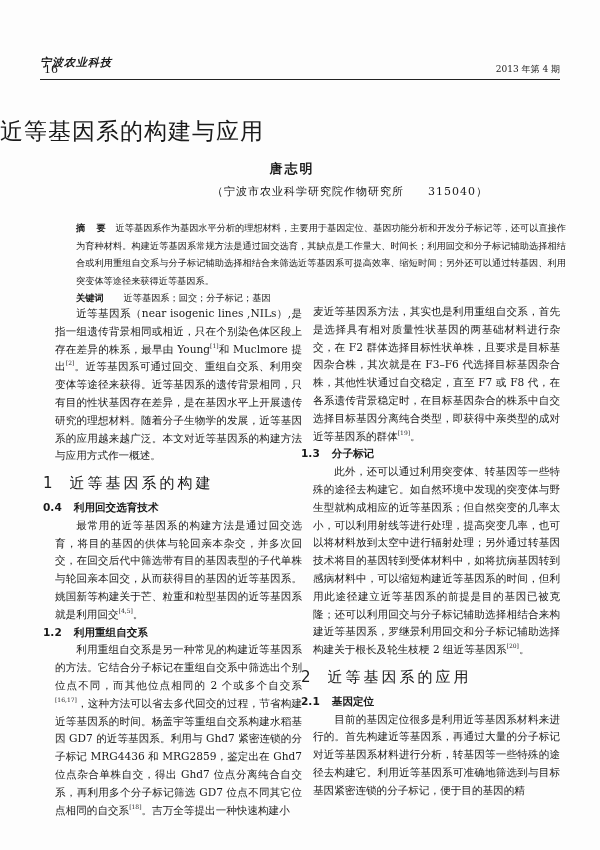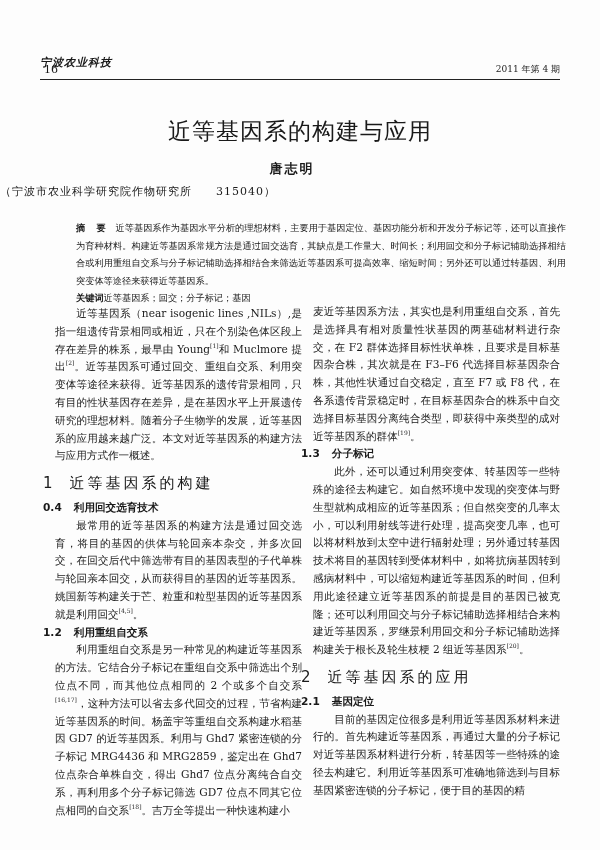--- a/index.html
+++ b/index.html
@@ -8,23 +8,23 @@
     font-family: "DejaVu Serif", "Liberation Serif", serif;
     position: relative; overflow: hidden;
   }
   .header {
     position: absolute; left: 40px; top: 55px; width: 520px; height: 24px;
     border-bottom: 1.5px solid #222;
   }
   .page-num { position: absolute; left: 4px; bottom: 3px; font-size: 11px; }
   .journal { position: absolute; left: 0; right: 0; top: 0; font-size: 11px; font-weight: bold; font-style: italic; letter-spacing: 1px; }
   .issue { position: absolute; right: 0; bottom: 3px; font-size: 9px; }
-  .title { position: absolute; top: 116px; left: 0; width: 600px; text-align: center; font-size: 23px; letter-spacing: 1px; font-family: "DejaVu Sans", sans-serif; }
+  .title { position: absolute; top: 116px; left: 0; width: 600px; font-size: 23px; letter-spacing: 1px; font-family: "DejaVu Sans", sans-serif; }
   .author { position: absolute; top: 160px; left: 0; width: 584px; text-align: center; font-size: 13px; font-weight: bold; letter-spacing: 2px; }
-  .affil { position: absolute; top: 184px; left: 0; width: 488px; text-align: left; font-size: 11px; letter-spacing: 1px; }
+  .affil { position: absolute; top: 184px; left: 0; width: 488px; text-align: right; font-size: 11px; letter-spacing: 1px; }
   .abstract { position: absolute; top: 219px; left: 58px; width: 508px; font-size: 9.2px; line-height: 17.5px; text-align: justify; font-family: "DejaVu Sans", sans-serif; }
   .abstract .indent { padding-left: 18px; }
   .lbl { font-weight: bold; letter-spacing: 4px; margin-right: 6px; }
   .kw { padding-left: 18px; }
   .col { position: absolute; top: 305px; width: 247px; font-size: 10.6px; line-height: 17.8px; text-align: justify; }
   .col.left { left: 55px; }
   .col.right { left: 313px; top: 303px; }
   .col p { margin: 0; text-indent: 2em; }
   .col p.noind { text-indent: 0; }
   sup { font-size: 6px; vertical-align: super; line-height: 0; }
@@ -32,33 +32,33 @@
   .h1 .n { margin-right: 14px; }
   .h2 { font-size: 10.6px; font-weight: bold; margin: 0; font-family: "DejaVu Sans", sans-serif; margin-left: -12px; }
   .h2 .n { margin-right: 12px; }
 </style>
 </head>
 <body>
 
 <div class="header">
   <span class="page-num">16</span>
   <span class="journal">宁波农业科技</span>
-  <span class="issue">2011 年第 4 期</span>
+  <span class="issue">2013 年第 4 期</span>
 </div>
 
 <div class="title">近等基因系的构建与应用</div>
 <div class="author">唐志明</div>
 <div class="affil">（宁波市农业科学研究院作物研究所　　315040）</div>
 
 <div class="abstract">
   <div class="indent">
     <span class="lbl">摘 要</span><span>近等基因系作为基因水平分析的理想材料，主要用于基因定位、基因功能分析和开发分子标记等，还可以直接作为育种材料。构建近等基因系常规方法是通过回交选育，其缺点是工作量大、时间长；利用回交和分子标记辅助选择相结合或利用重组自交系与分子标记辅助选择相结合来筛选近等基因系可提高效率、缩短时间；另外还可以通过转基因、利用突变体等途径来获得近等基因系。</span>
   </div>
   <div class="kw">
-    <span class="lbl" style="letter-spacing:0;margin-right:0">关键词</span><span>近等基因系；回交；分子标记；基因</span>
+    <span class="lbl" style="letter-spacing:0;margin-right:20px">关键词</span><span>近等基因系；回交；分子标记；基因</span>
   </div>
 </div>
 
 <div class="col left">
   <p><span>近等基因系（near isogenic lines ,NILs）,是指一组遗传背景相同或相近，只在个别染色体区段上存在差异的株系，最早由 Young</span><sup>[1]</sup><span>和 Muclmore 提出</span><sup>[2]</sup><span>。近等基因系可通过回交、重组自交系、利用突变体等途径来获得。近等基因系的遗传背景相同，只有目的性状基因存在差异，是在基因水平上开展遗传研究的理想材料。随着分子生物学的发展，近等基因系的应用越来越广泛。本文对近等基因系的构建方法与应用方式作一概述。</span></p>
 
   <div class="h1"><span class="n">1</span><span>近等基因系的构建</span></div>
 
   <div class="h2"><span class="n">0.4</span><span>利用回交选育技术</span></div>
   <p><span>最常用的近等基因系的构建方法是通过回交选育，将目的基因的供体与轮回亲本杂交，并多次回交，在回交后代中筛选带有目的基因表型的子代单株与轮回亲本回交，从而获得目的基因的近等基因系。姚国新等构建关于芒、粒重和粒型基因的近等基因系就是利用回交</span><sup>[4,5]</sup>。</p>

